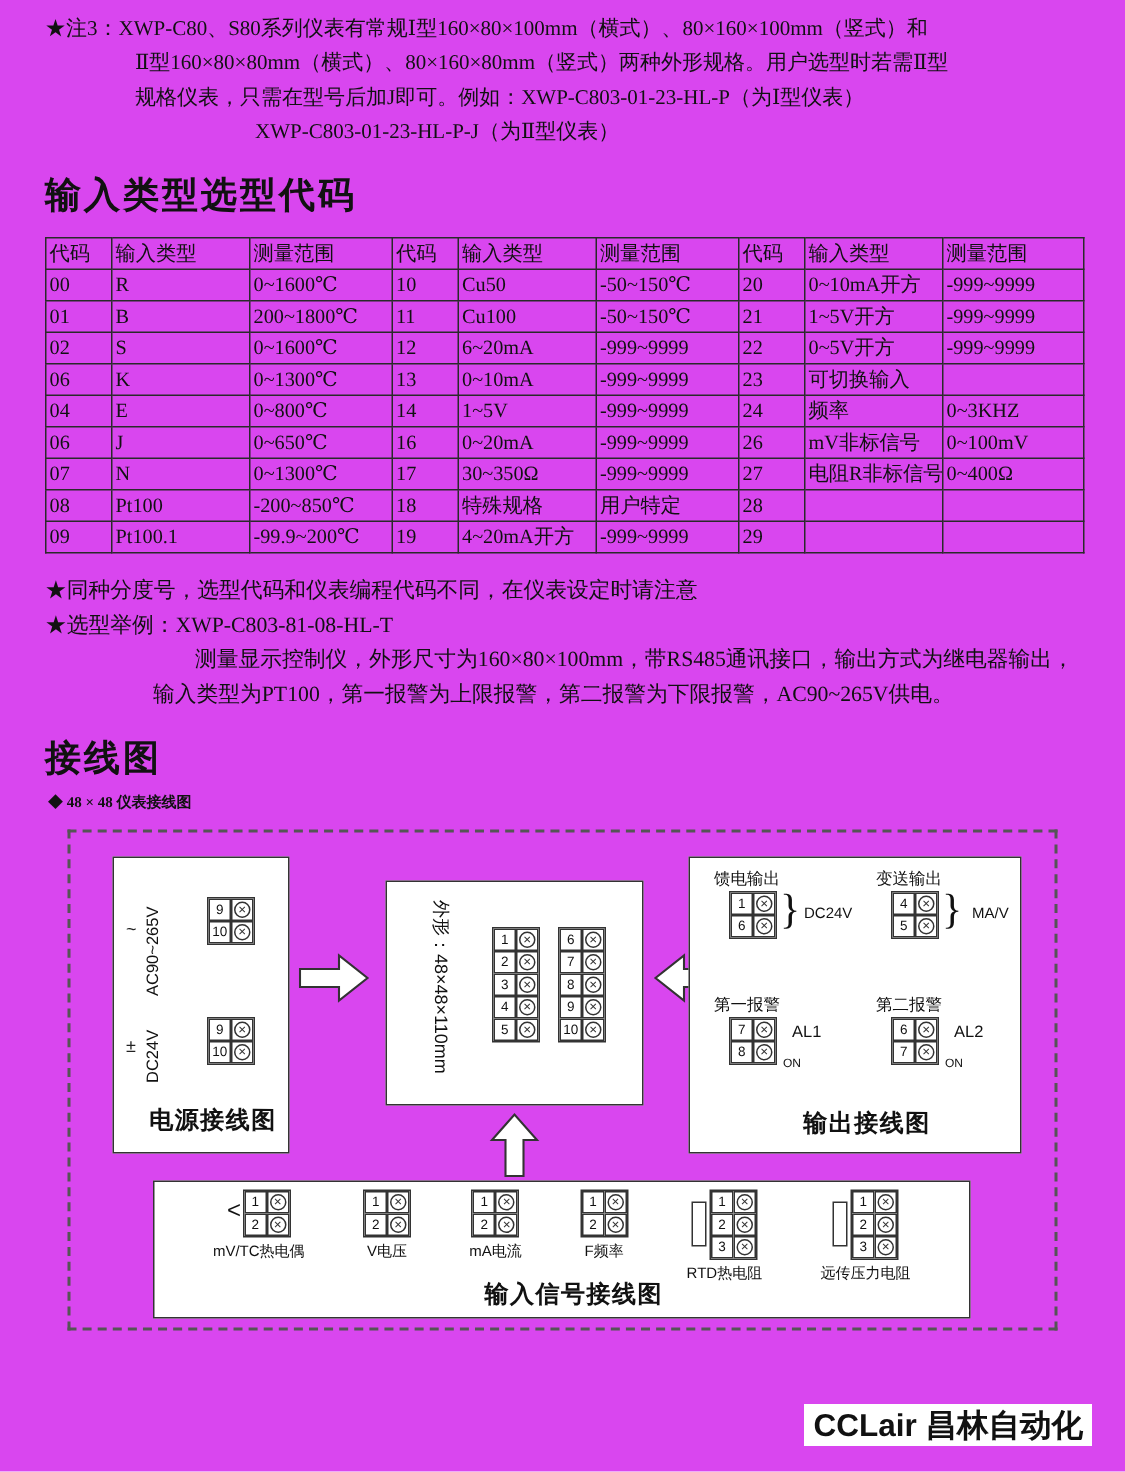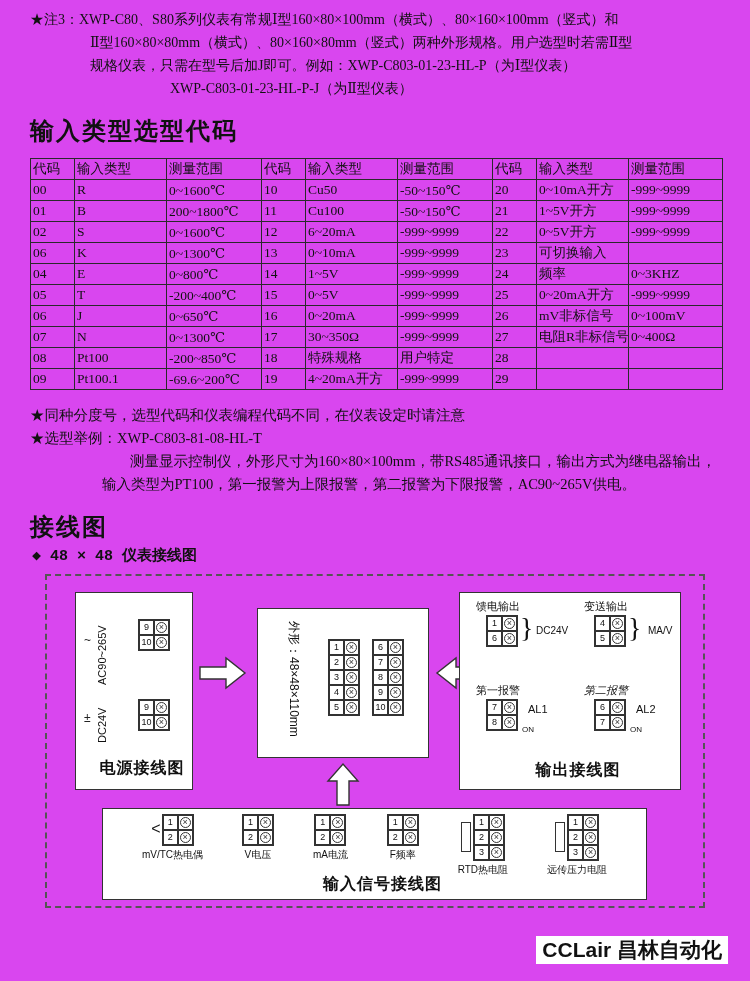--- a/index.html
+++ b/index.html
@@ -5,21 +5,21 @@
   html,body{margin:0;padding:0;background:#fff;}
   .page{position:relative;width:750px;height:981px;background:#d946ef;color:#111;
         font-family:"Liberation Serif","DejaVu Serif",serif;overflow:hidden;}
   
   .note3{margin:8px 28px 0 30px;font-size:14px;line-height:23px;}
   .n3line{padding-left:60px;}
   .ind2{padding-left:140px;}
   
   h1{font-family:"Liberation Sans","DejaVu Sans",sans-serif;font-size:24px;line-height:30px;
      font-weight:bold;letter-spacing:2px;margin:16px 0 0 30px;}
-  .subtitle{font-family:Liberation Mono, monospace;font-size:15px;line-height:18px;
+  .subtitle{font-family:Liberation Serif, serif;font-size:10px;line-height:18px;
      font-weight:bold;margin:6px 0 0 32px;}
   
   table.code-table{border-collapse:collapse;margin:12px 0 0 30px;width:692px;
      font-size:13.5px;text-align:left;table-layout:fixed;}
   table.code-table th,table.code-table td{border:1px solid #2a2a2a;height:20px;padding:0 2px;
      font-weight:normal;overflow:hidden;white-space:nowrap;}
   
   .notes{margin:14px 0 0 30px;font-size:14.5px;line-height:23px;}
   .ex1{padding-left:100px;}
   .ex2{padding-left:72px;}
@@ -164,31 +164,20 @@
           <td>E</td>
           <td>0~800℃</td>
           <td>14</td>
           <td>1~5V</td>
           <td>-999~9999</td>
           <td>24</td>
           <td>频率</td>
           <td>0~3KHZ</td>
         </tr>
         <tr>
-          <td>05</td>
-          <td>T</td>
-          <td>-200~400℃</td>
-          <td>15</td>
-          <td>0~5V</td>
-          <td>-999~9999</td>
-          <td>25</td>
-          <td>0~20mA开方</td>
-          <td>-999~9999</td>
-        </tr>
-        <tr>
           <td>06</td>
           <td>J</td>
           <td>0~650℃</td>
           <td>16</td>
           <td>0~20mA</td>
           <td>-999~9999</td>
           <td>26</td>
           <td>mV非标信号</td>
           <td>0~100mV</td>
         </tr>
@@ -210,21 +199,21 @@
           <td>18</td>
           <td>特殊规格</td>
           <td>用户特定</td>
           <td>28</td>
           <td></td>
           <td></td>
         </tr>
         <tr>
           <td>09</td>
           <td>Pt100.1</td>
-          <td>-69.6~200℃</td>
+          <td>-99.9~200℃</td>
           <td>19</td>
           <td>4~20mA开方</td>
           <td>-999~9999</td>
           <td>29</td>
           <td></td>
           <td></td>
         </tr>
       </tbody>
   </table>
 
@@ -360,21 +349,21 @@
             <span class="tscrew"></span>
           </div>
           <div class="trow">
             <span class="tnum">8</span>
             <span class="tscrew"></span>
           </div>
         </div>
       <span class="olabel" style="left:68px;top:110px;">AL1</span>
       <span class="ontag" style="left:62px;top:132px;">ON</span>
 
-      <span class="olabel" style="left:124px;top:90px;font-style:italic;">第二报警</span>
+      <span class="olabel" style="left:124px;top:90px;">第二报警</span>
       <div class="tblock" style="left:134px;top:106px;">
           <div class="trow">
             <span class="tnum">6</span>
             <span class="tscrew"></span>
           </div>
           <div class="trow">
             <span class="tnum">7</span>
             <span class="tscrew"></span>
           </div>
         </div>

